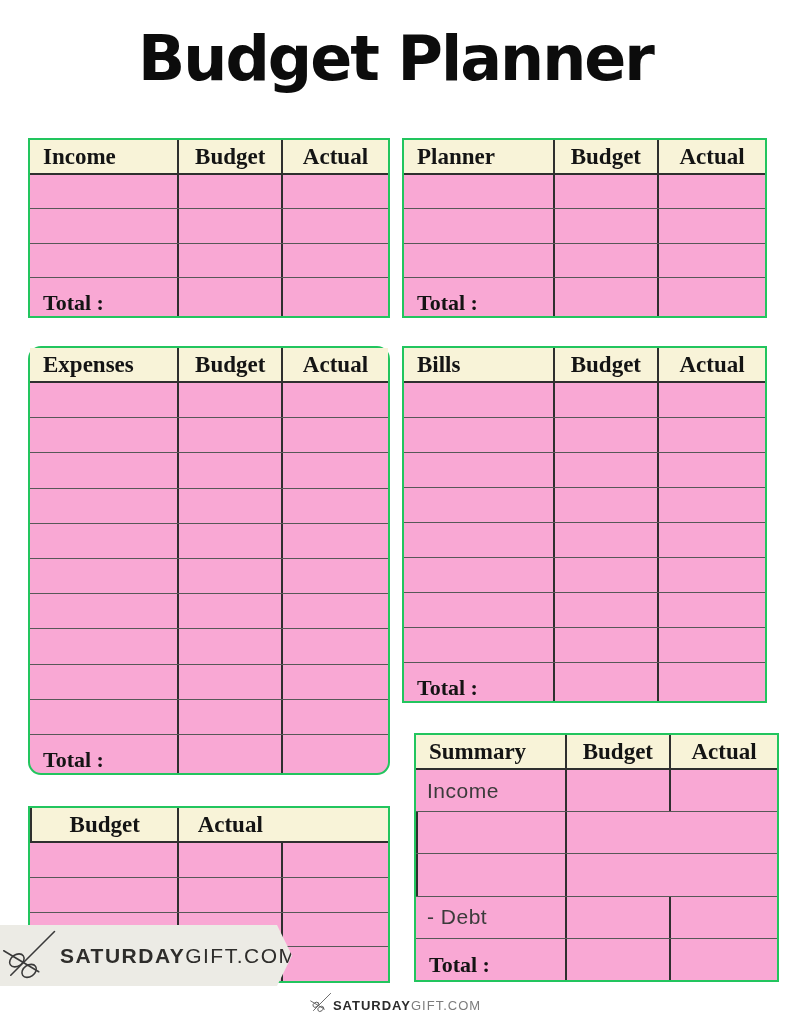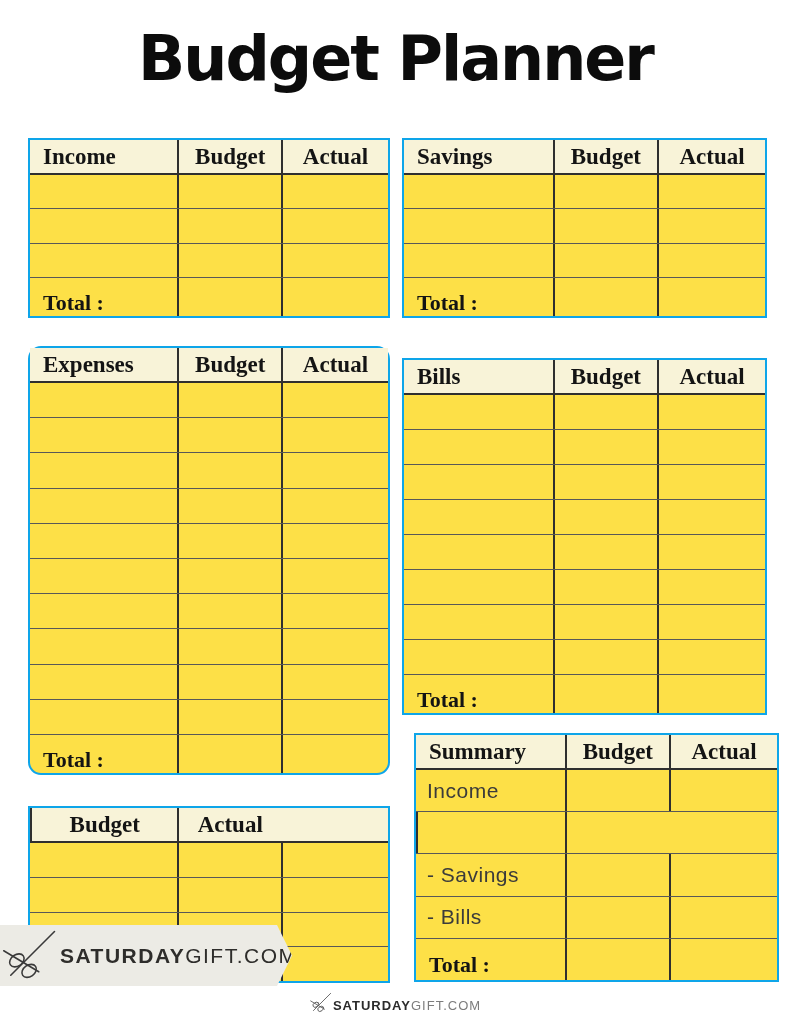--- a/index.html
+++ b/index.html
@@ -16,28 +16,28 @@
     font-family:"DejaVu Sans", sans-serif;
     font-weight:800;
     font-size:62px;
     letter-spacing:-2px;
     color:#0c0c0c;
   }
   
   .btable{
     position:absolute;
     display:flex;flex-direction:column;
-    border:2px solid #0ea5e9;
+    border:2px solid #22c55e;
     box-sizing:border-box;
-    background:#fde047;
+    background:#f9a8d4;
   }
   .btable[data-table="income"]  {left:28px; top:138px;width:362px;height:180px;}
   .btable[data-table="savings"] {left:402px;top:138px;width:365px;height:180px;}
   .btable[data-table="expenses"]{left:28px; top:346px;width:362px;height:429px;border-radius:13px;}
-  .btable[data-table="bills"]   {left:402px;top:358px;width:365px;height:357px;}
+  .btable[data-table="bills"]   {left:402px;top:346px;width:365px;height:357px;}
   .btable[data-table="debt"]    {left:28px; top:806px;width:362px;height:177px;}
   .btable[data-table="summary"] {left:414px;top:733px;width:365px;height:249px;}
 
   .thead{
     height:35px;flex:0 0 35px;
     background:#F8F3D8;
     border-bottom:2px solid #2f2f2f;
     display:grid;grid-template-columns:41.2% 28.9% 29.9%;
     box-sizing:border-box;
   }
@@ -127,21 +127,21 @@
         <div class="cell c3"></div>
       </div>
       <div class="trow">
         <div class="cell c1 total-label">Total :</div>
         <div class="cell c2"></div>
         <div class="cell c3"></div>
       </div>
     </div>
   <div class="btable" data-table="savings">
       <div class="thead">
-        <div class="cell c1 hlabel">Savings</div>
+        <div class="cell c1 hlabel">Planner</div>
         <div class="cell c2 hlabel center">Budget</div>
         <div class="cell c3 hlabel center">Actual</div>
       </div>
       <div class="trow first">
         <div class="cell c1"></div>
         <div class="cell c2"></div>
         <div class="cell c3"></div>
       </div>
       <div class="trow">
         <div class="cell c1"></div>
@@ -308,26 +308,25 @@
       <div class="trow first">
         <div class="cell c1 sum-label">Income</div>
         <div class="cell c2"></div>
         <div class="cell c3"></div>
       </div>
       <div class="trow">
         <div class="cell c2"></div>
         <div class="cell c3"></div>
       </div>
       <div class="trow">
-        <div class="cell c1 sum-label">- Savings</div>
-        <div class="cell c2"></div>
-        <div class="cell c3"></div>
-      </div>
-      <div class="trow">
-        <div class="cell c1 sum-label">- Bills</div>
+        <div class="cell c2"></div>
+        <div class="cell c3"></div>
+      </div>
+      <div class="trow">
+        <div class="cell c1 sum-label">- Debt</div>
         <div class="cell c2"></div>
         <div class="cell c3"></div>
       </div>
       <div class="trow">
         <div class="cell c1 total-label">Total :</div>
         <div class="cell c2"></div>
         <div class="cell c3"></div>
       </div>
     </div>
 

